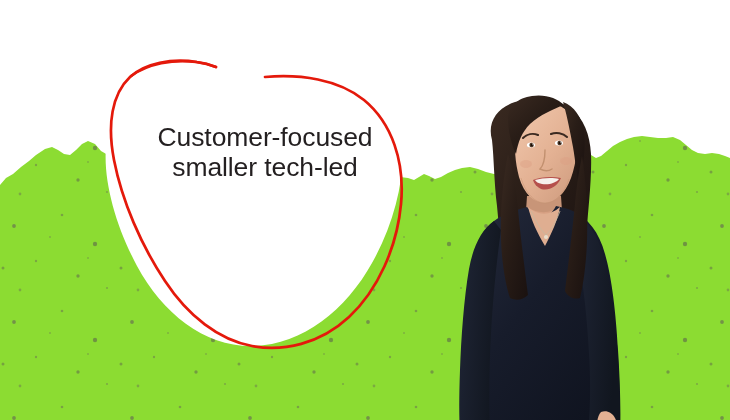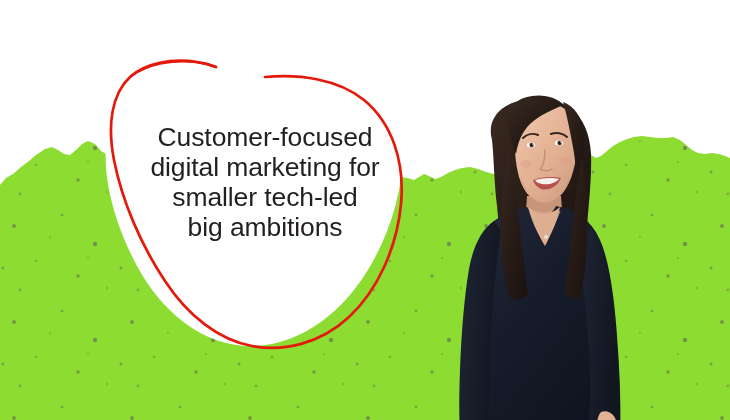--- a/index.html
+++ b/index.html
@@ -281,18 +281,16 @@
                C 586,166 588,198 587,228
                C 586,252 583,272 580,284
                C 574,286 568,283 565,277
                C 568,252 572,220 575,190
                C 577,168 580,152 582,142 Z" fill="url(#hairGrad)"></path>
     </g>
   </svg>
 
   <div class="headline-block">
     <span class="headline-line">Customer-focused</span>
-    <span class="headline-line">digital marketing for</span>
     <span class="headline-line">smaller tech-led</span>
-    <span class="headline-line">big ambitions</span>
   </div>
 
 </div>
 
 </body></html>

